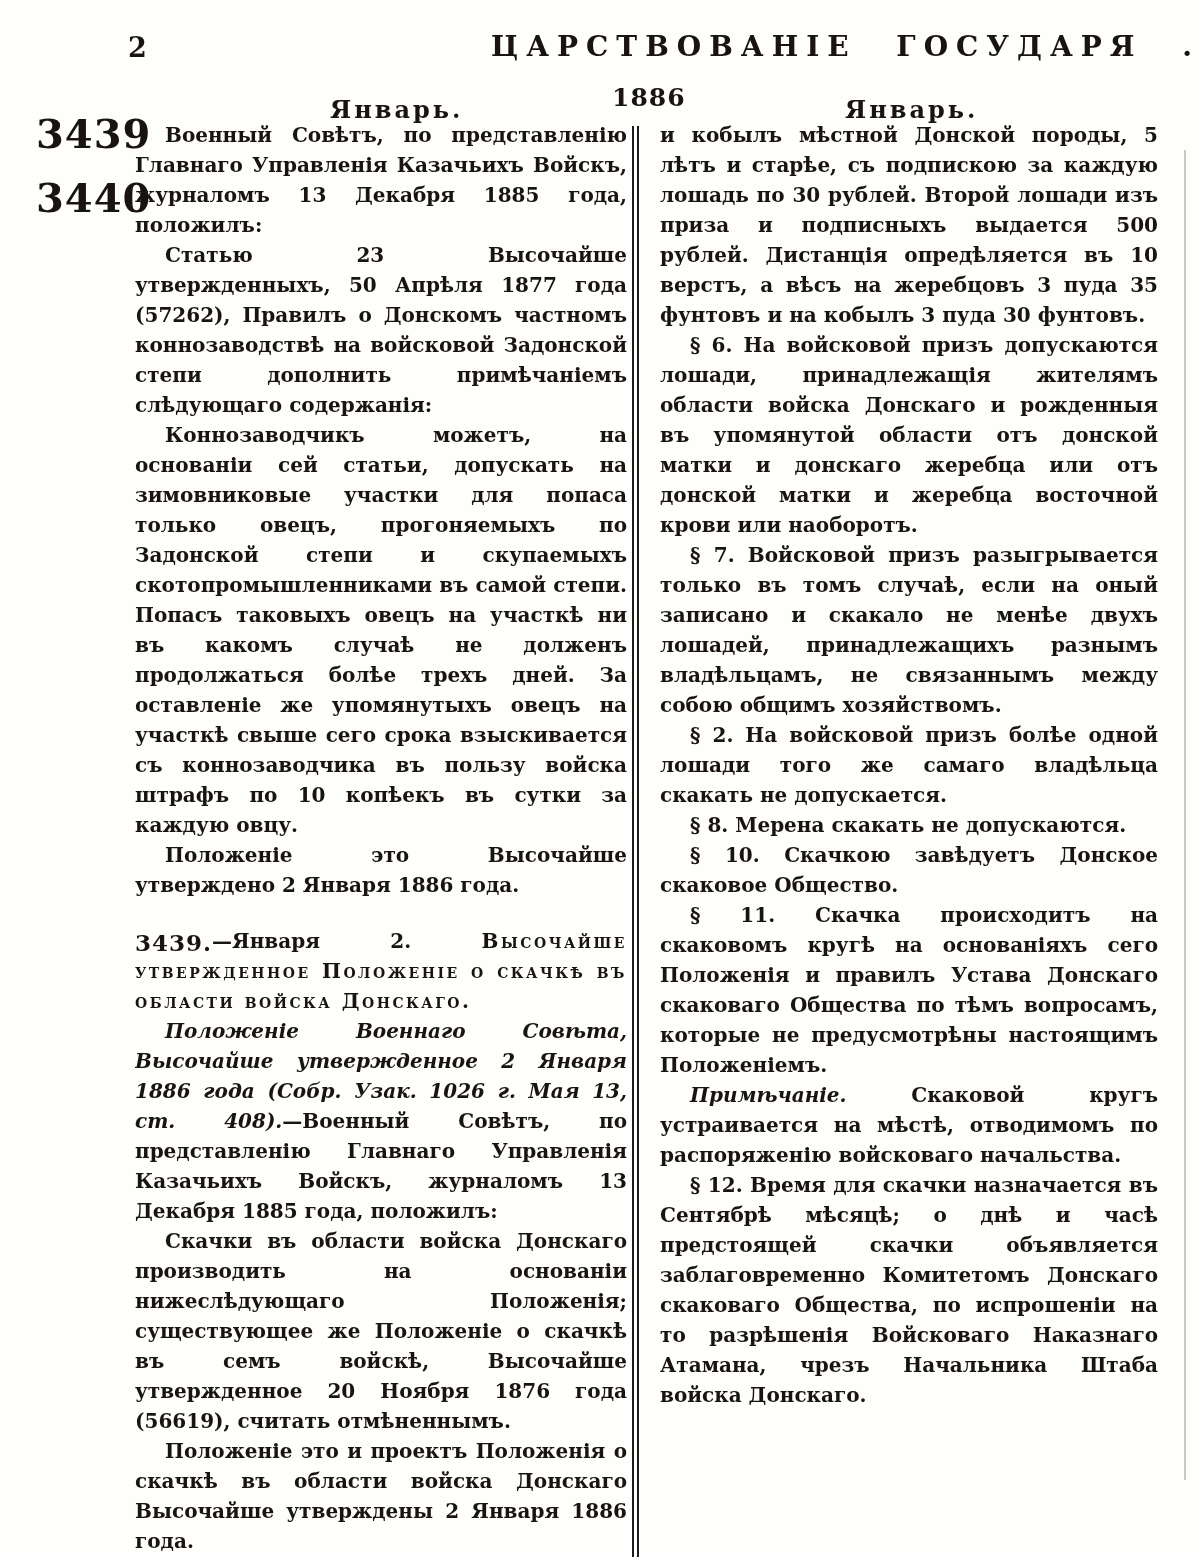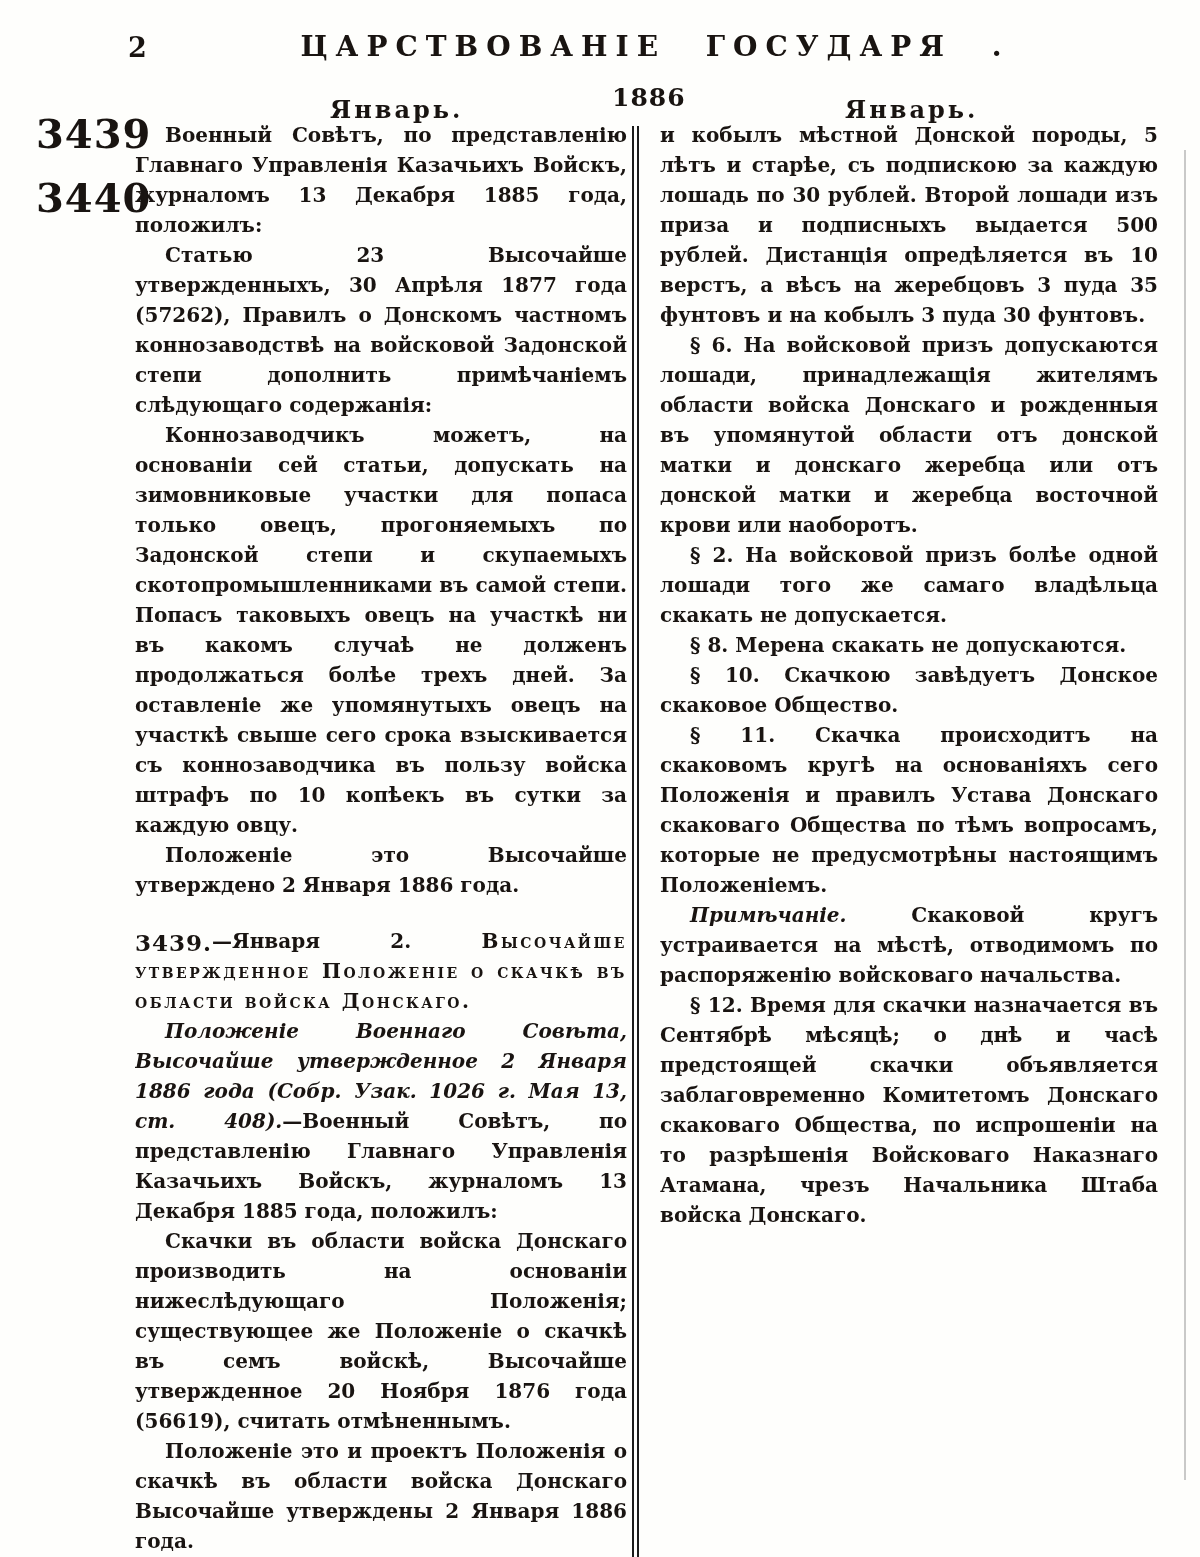--- a/index.html
+++ b/index.html
@@ -4,21 +4,21 @@
 <style>
   html,body { margin:0; padding:0; background:#e8e8e8; }
   .page {
     position:relative; width:1200px; height:1557px; margin:0 auto;
     background:#fefefc; color:#191411; overflow:hidden;
     font-family:"DejaVu Serif","DejaVu Sans",serif;
   }
   
   .pagenum { position:absolute; left:128px; top:32px; font-size:27px; font-weight:bold; }
   .running-title {
-    position:absolute; left:110px; right:0; top:30px; text-align:center;
+    position:absolute; left:110px; right:0; top:30px; text-align:right;
     font-size:28px; font-weight:bold; letter-spacing:8px; word-spacing:22px;
   }
   .subhead { position:absolute; top:83px; font-size:24px; font-weight:bold; }
   .month { letter-spacing:3px; word-spacing:4px;margin-top:12px; }
   .m-left  { left:330px; }
   .m-year  { left:612px; font-size:25px; letter-spacing:1px; }
   .m-right { left:845px; }
   
   .margin-num {
     position:absolute; left:36px; font-size:40px; line-height:40px;
@@ -62,37 +62,38 @@
   <div class="subhead month m-right">Январь.</div>
 
   <div class="margin-num mn-1">3439</div>
   <div class="margin-num mn-2">3440</div>
 
   <div class="divider"></div>
   <div class="edge-line"></div>
 
   <div class="col col-left">
     <p>Военный Совѣтъ, по представленію Главнаго Управленія Казачьихъ Войскъ, журналомъ 13 Декабря 1885 года, положилъ:</p>
-    <p>Статью 23 Высочайше утвержденныхъ, 30 Апрѣля 1877 года (57262), Правилъ о Донскомъ частномъ коннозаводствѣ на войсковой Задонской степи дополнить примѣчаніемъ слѣдующаго содержанія:</p>
+    <p>Статью 23 Высочайше утвержденныхъ, 50 Апрѣля 1877 года (57262), Правилъ о Донскомъ частномъ коннозаводствѣ на войсковой Задонской степи дополнить примѣчаніемъ слѣдующаго содержанія:</p>
     <p>Коннозаводчикъ можетъ, на основаніи сей статьи, допускать на зимовниковые участки для попаса только овецъ, прогоняемыхъ по Задонской степи и скупаемыхъ скотопромышленниками въ самой степи. Попасъ таковыхъ овецъ на участкѣ ни въ какомъ случаѣ не долженъ продолжаться болѣе трехъ дней. За оставленіе же упомянутыхъ овецъ на участкѣ свыше сего срока взыскивается съ коннозаводчика въ пользу войска штрафъ по 10 копѣекъ въ сутки за каждую овцу.</p>
     <p>Положеніе это Высочайше утверждено 2 Января 1886 года.</p>
 
     <p class="h-art noindent"><span class="artnum">3439.</span><span>—Января 2.</span>
       <span class="sc">Высочайше утвержденное Положеніе о скачкѣ въ области войска Донскаго.</span></p>
 
     <p><span class="it">Положеніе Военнаго Совѣта, Высочайше утвержденное 2 Января 1886 года (Собр. Узак. 1026 г. Мая 13, ст. 408).</span><span>—Военный Совѣтъ, по представленію Главнаго Управленія Казачьихъ Войскъ, журналомъ 13 Декабря 1885 года, положилъ:</span></p>
 
     <p>Скачки въ области войска Донскаго производить на основаніи нижеслѣдующаго Положенія; существующее же Положеніе о скачкѣ въ семъ войскѣ, Высочайше утвержденное 20 Ноября 1876 года (56619), считать отмѣненнымъ.</p>
     <p>Положеніе это и проектъ Положенія о скачкѣ въ области войска Донскаго Высочайше утверждены 2 Января 1886 года.</p>
 
   </div>
 
   <div class="col col-right">
     <p class="noindent">и кобылъ мѣстной Донской породы, 5 лѣтъ и старѣе, съ подпискою за каждую лошадь по 30 рублей. Второй лошади изъ приза и подписныхъ выдается 500 рублей. Дистанція опредѣляется въ 10 верстъ, а вѣсъ на жеребцовъ 3 пуда 35 фунтовъ и на кобылъ 3 пуда 30 фунтовъ.</p>
     <p>§ 6. На войсковой призъ допускаются лошади, принадлежащія жителямъ области войска Донскаго и рожденныя въ упомянутой области отъ донской матки и донскаго жеребца или отъ донской матки и жеребца восточной крови или наоборотъ.</p>
+    <p>§ 7. Войсковой призъ разыгрывается только въ томъ случаѣ, если на оный записано и скакало не менѣе двухъ лошадей, принадлежащихъ разнымъ владѣльцамъ, не связаннымъ между собою общимъ хозяйствомъ.</p>
     <p>§ 2. На войсковой призъ болѣе одной лошади того же самаго владѣльца скакать не допускается.</p>
     <p>§ 8. Мерена скакать не допускаются.</p>
     <p>§ 10. Скачкою завѣдуетъ Донское скаковое Общество.</p>
     <p>§ 11. Скачка происходитъ на скаковомъ кругѣ на основаніяхъ сего Положенія и правилъ Устава Донскаго скаковаго Общества по тѣмъ вопросамъ, которые не предусмотрѣны настоящимъ Положеніемъ.</p>
 
     <p><span class="it">Примѣчаніе.</span>
       <span>Скаковой кругъ устраивается на мѣстѣ, отводимомъ по распоряженію войсковаго начальства.</span></p>
 
     <p>§ 12. Время для скачки назначается въ Сентябрѣ мѣсяцѣ; о днѣ и часѣ предстоящей скачки объявляется заблаговременно Комитетомъ Донскаго скаковаго Общества, по испрошеніи на то разрѣшенія Войсковаго Наказнаго Атамана, чрезъ Начальника Штаба войска Донскаго.</p>
 

